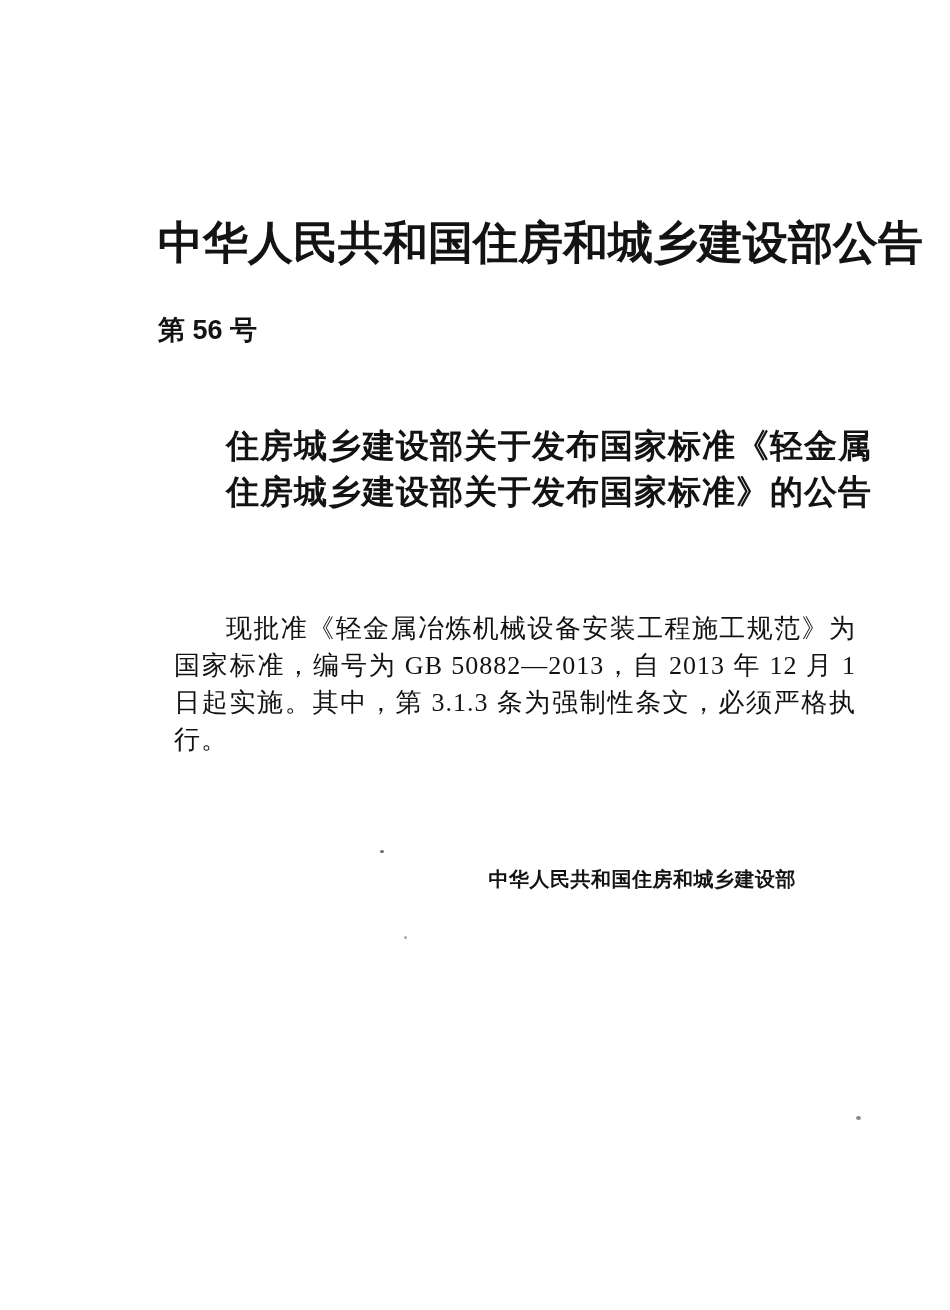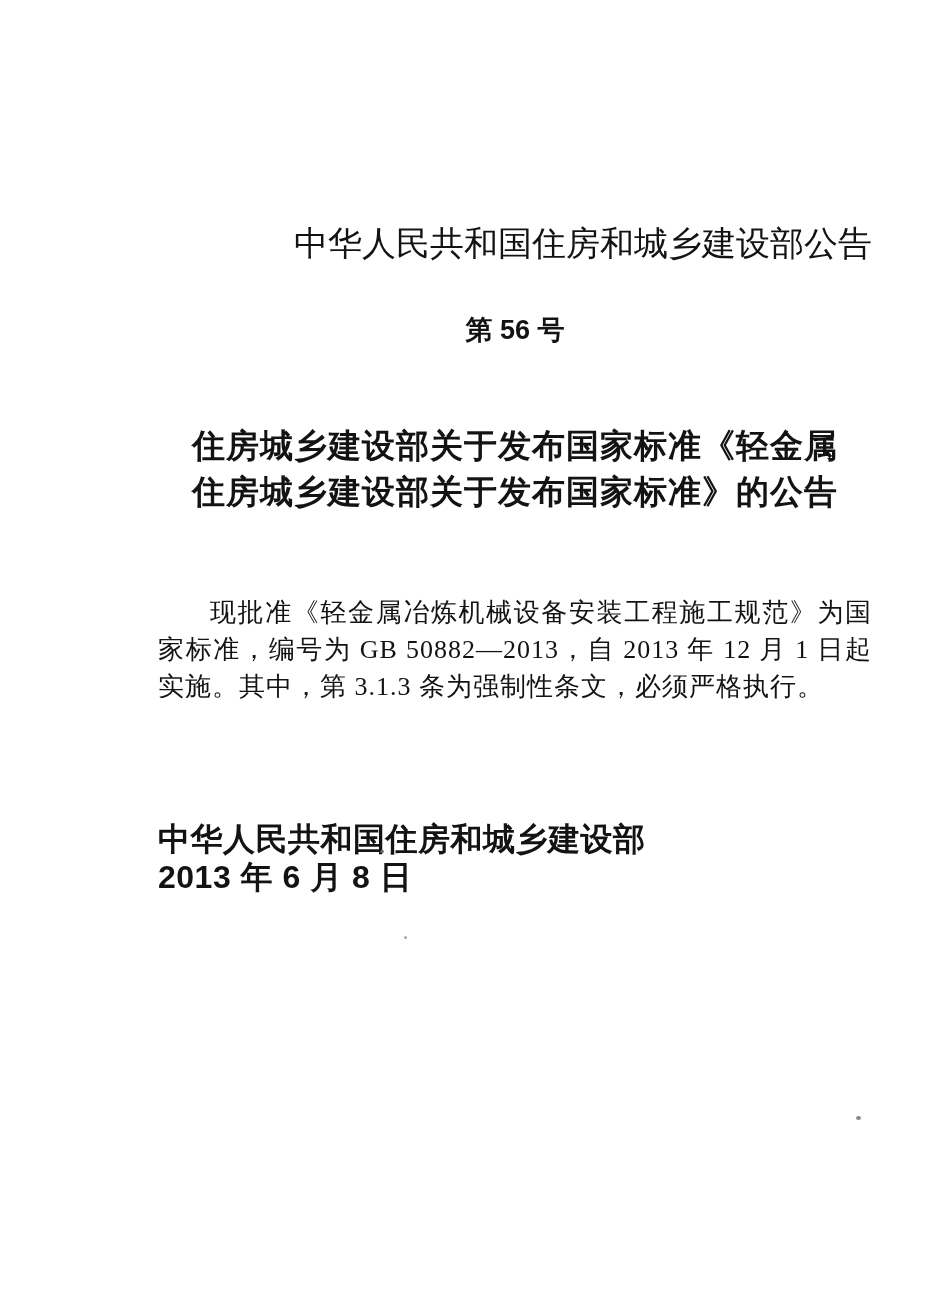--- a/index.html
+++ b/index.html
@@ -16,62 +16,62 @@
     overflow: hidden;
   }
   .content-col {
     position: absolute;
     left: 158px;
     width: 714px;
   }
   .doc-title {
     top: 218px;
     font-family: "Liberation Sans", "DejaVu Sans", sans-serif;
-    font-weight: 400;
-    font-size: 34px;
+    font-weight: 700;
+    font-size: 45px;
     line-height: 50px;
     text-align: right;
     letter-spacing: 0px;
     white-space: nowrap;
   }
   .doc-number {
     top: 310px;
     font-family: "Liberation Sans", "DejaVu Sans", sans-serif;
     font-weight: 700;
     font-size: 27px;
     line-height: 40px;
-    text-align: center;
   }
   .doc-subtitle {
     top: 423px;
     font-family: "Liberation Serif", "DejaVu Serif", serif;
     font-weight: 700;
     font-size: 33px;
     line-height: 46px;
-    text-align: center;
+    text-align: right;
     letter-spacing: 1px;
   }
   .doc-body {
     top: 594px;
     font-family: "Liberation Serif", "DejaVu Serif", serif;
     font-size: 26px;
     line-height: 37px;
     text-align: justify;
     letter-spacing: 1px;
   }
   .body-paragraph {
-    margin: 0;
+    margin: 16px;
     text-indent: 2em;
   }
   .doc-signature {
-    top: 820px;
+    top: 860px;
     font-family: "Liberation Sans", "DejaVu Sans", sans-serif;
     font-weight: 700;
-    font-size: 32px;
+    font-size: 20px;
     line-height: 38px;
+    text-align: right;
     padding-right: 76px;
     box-sizing: border-box;
     letter-spacing: 0.5px;
   }
   .speck {
     position: absolute;
     border-radius: 50%;
   }
   .speck-1 { left: 380px; top: 850px; width: 4px; height: 3px; background: #6b6b6b; }
   .speck-2 { left: 404px; top: 936px; width: 3px; height: 3px; background: #a8a8a8; }
@@ -90,20 +90,19 @@
     <div class="subtitle-line">住房城乡建设部关于发布国家标准《轻金属</div>
     <div class="subtitle-line">住房城乡建设部关于发布国家标准》的公告</div>
   </div>
 
   <div class="content-col doc-body">
     <p class="body-paragraph">现批准《轻金属冶炼机械设备安装工程施工规范》为国家标准，编号为 GB 50882—2013，自 2013 年 12 月 1 日起实施。其中，第 3.1.3 条为强制性条文，必须严格执行。</p>
   </div>
 
   <div class="content-col doc-signature">
     <div class="signature-name">中华人民共和国住房和城乡建设部</div>
-    <div class="signature-date">2013 年 6 月 8 日</div>
   </div>
 
   <div class="speck speck-1"></div>
   <div class="speck speck-2"></div>
   <div class="speck speck-3"></div>
 
 </div>
 
 </body></html>

